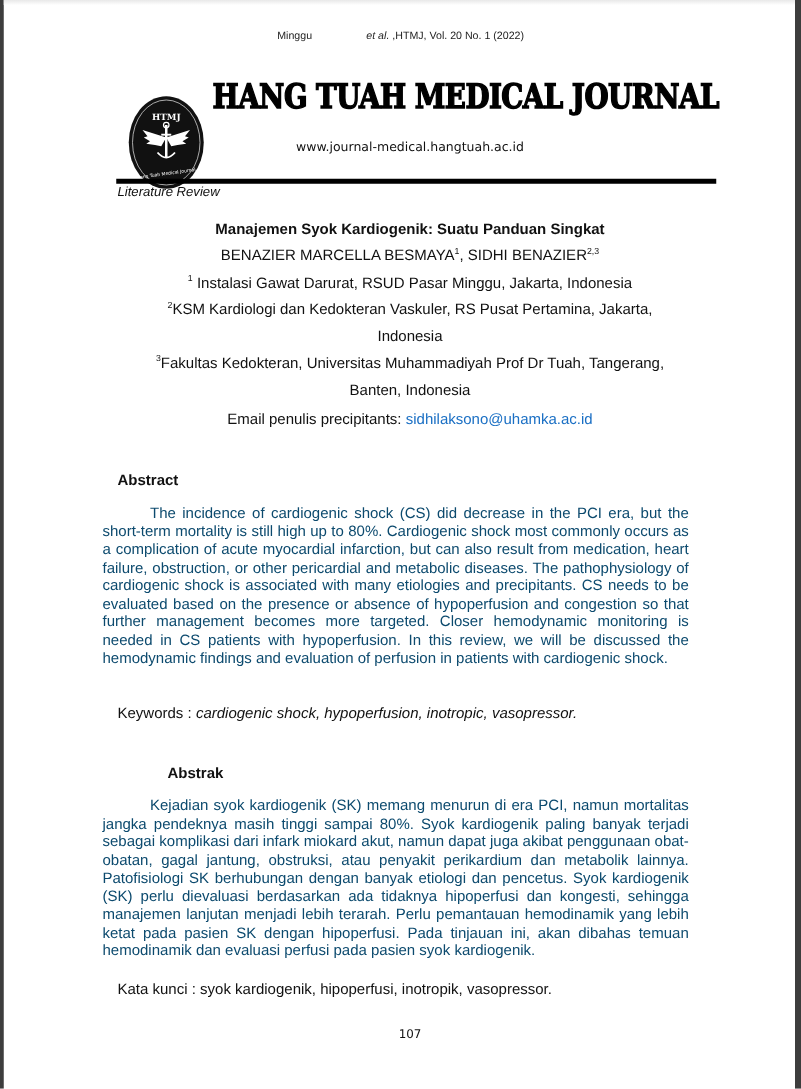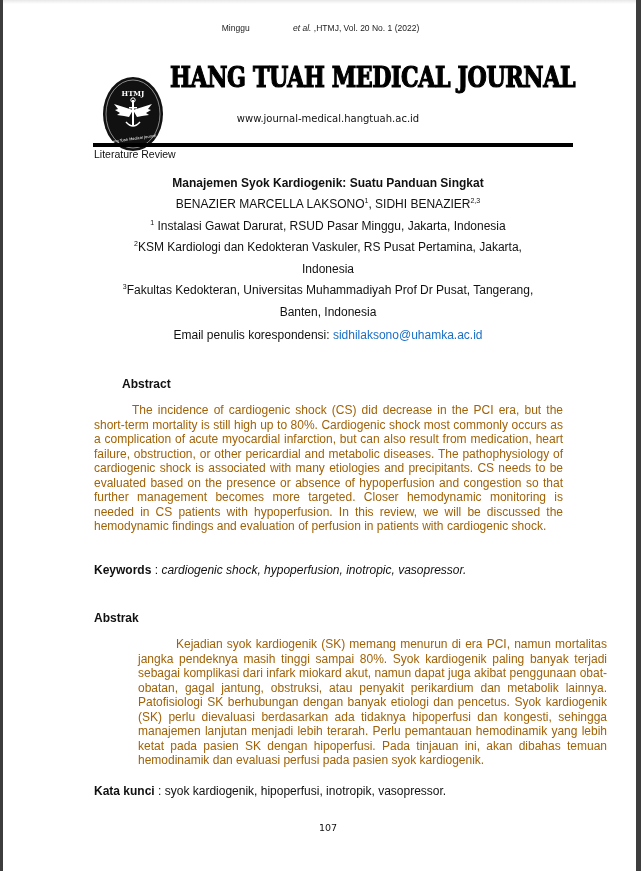--- a/index.html
+++ b/index.html
@@ -36,54 +36,54 @@
     }
     .journal-url {
       position: absolute; left: 0; width: 656px; top: 113px; text-align: center;
       font-family: "DejaVu Sans", sans-serif; font-size: 10px; color: #111;
     }
 
     .rule {
       position: absolute; left: 93px; top: 143px; width: 480px; height: 4px; background: #000;
     }
     .article-type {
-      position: absolute; left: 94px; top: 148px; font-size: 10.5px; color: #111;
+      position: absolute; left: 94px; top: 148px; font-size: 10.5px; font-style: italic; color: #111;
     }
 
     .center-block { position: absolute; left: 0; width: 656px; text-align: center; color: #111; }
     .article-title { top: 176px; font-weight: bold; font-size: 12px; }
     .authors { top: 197px; font-size: 12px; }
     .aff { font-size: 12px; }
     .aff1 { top: 219px; }
     .aff2 { top: 240px; }
     .aff2b { top: 262px; }
     .aff3 { top: 283px; }
     .aff3b { top: 305px; }
     .email { top: 328px; font-size: 12px; }
     .email a { color: #1a6fc4; text-decoration: none; text-align: center; }
     sup { font-size: 7px; vertical-align: super; line-height: 0; }
 
     .section-head {
       position: absolute; left: 94px; font-weight: bold; font-size: 12px; color: #111;
     }
-    .abstract-head { top: 377px; margin-left: 28px; }
-    .abstrak-head { top: 611px; }
+    .abstract-head { top: 377px; }
+    .abstrak-head { top: 611px; margin-left: 40px; }
 
     .body-para {
-      position: absolute; left: 94px; width: 469px;
-      font-size: 12px; line-height: 14.5px; text-align: justify; color: #a16207;
+      position: absolute; left: 82px; width: 469px;
+      font-size: 12px; line-height: 14.5px; text-align: justify; color: #0c4a6e;
       text-indent: 38px;
     }
     .abstract-body { top: 403px; }
-    .abstrak-body { top: 637px; margin-left: 44px; }
+    .abstrak-body { top: 637px; }
 
     .keywords {
       position: absolute; left: 94px; font-size: 12px; color: #111;
     }
-    .keywords b { font-weight: bold; text-align: center; }
+    .keywords b { font-weight: normal; text-align: center; }
     .kw-en { top: 563px; }
     .kw-en .kw-val { font-style: italic; }
     .kw-id { top: 784px; }
 
     .page-number {
       position: absolute; left: 0; width: 656px; top: 822px; text-align: center;
       font-family: "DejaVu Sans", sans-serif; font-size: 9.5px; color: #111;
     }
   </style>
 </head>
@@ -118,37 +118,37 @@
 
 <div class="journal-title">HANG TUAH MEDICAL JOURNAL</div>
 <div class="journal-url">www.journal-medical.hangtuah.ac.id</div>
 
 <div class="rule"></div>
 <div class="article-type">Literature Review</div>
 
 <div class="center-block article-title">Manajemen Syok Kardiogenik: Suatu Panduan Singkat</div>
 
 <div class="center-block authors">
-  <span>BENAZIER MARCELLA LAKSONO</span><sup>1</sup><span>, </span><span>SIDHI BENAZIER</span><sup>2,3</sup>
+  <span>BENAZIER MARCELLA BESMAYA</span><sup>1</sup><span>, </span><span>SIDHI BENAZIER</span><sup>2,3</sup>
 </div>
 
 <div class="center-block aff aff1">
   <sup>1</sup><span> Instalasi Gawat Darurat, RSUD Pasar Minggu, Jakarta, Indonesia</span>
 </div>
 <div class="center-block aff aff2">
   <sup>2</sup><span>KSM Kardiologi dan Kedokteran Vaskuler, RS Pusat Pertamina, Jakarta,</span>
 </div>
 <div class="center-block aff aff2b">Indonesia</div>
 <div class="center-block aff aff3">
-  <sup>3</sup><span>Fakultas Kedokteran, Universitas Muhammadiyah Prof Dr Pusat, Tangerang,</span>
+  <sup>3</sup><span>Fakultas Kedokteran, Universitas Muhammadiyah Prof Dr Tuah, Tangerang,</span>
 </div>
 <div class="center-block aff aff3b">Banten, Indonesia</div>
 
 <div class="center-block email">
-  <span>Email penulis korespondensi: </span><a>sidhilaksono@uhamka.ac.id</a>
+  <span>Email penulis precipitants: </span><a>sidhilaksono@uhamka.ac.id</a>
 </div>
 
 <div class="section-head abstract-head">Abstract</div>
 <div class="body-para abstract-body">The incidence of cardiogenic shock (CS) did decrease in the PCI era, but the short-term mortality is still high up to 80%. Cardiogenic shock most commonly occurs as a complication of acute myocardial infarction, but can also result from medication, heart failure, obstruction, or other pericardial and metabolic diseases. The pathophysiology of cardiogenic shock is associated with many etiologies and precipitants. CS needs to be evaluated based on the presence or absence of hypoperfusion and congestion so that further management becomes more targeted. Closer hemodynamic monitoring is needed in CS patients with hypoperfusion. In this review, we will be discussed the hemodynamic findings and evaluation of perfusion in patients with cardiogenic shock.</div>
 <div class="keywords kw-en">
   <b>Keywords</b><span> : </span><span class="kw-val">cardiogenic shock, hypoperfusion, inotropic, vasopressor.</span>
 </div>
 
 <div class="section-head abstrak-head">Abstrak</div>
 <div class="body-para abstrak-body">Kejadian syok kardiogenik (SK) memang menurun di era PCI, namun mortalitas jangka pendeknya masih tinggi sampai 80%. Syok kardiogenik paling banyak terjadi sebagai komplikasi dari infark miokard akut, namun dapat juga akibat penggunaan obat-obatan, gagal jantung, obstruksi, atau penyakit perikardium dan metabolik lainnya. Patofisiologi SK berhubungan dengan banyak etiologi dan pencetus. Syok kardiogenik (SK) perlu dievaluasi berdasarkan ada tidaknya hipoperfusi dan kongesti, sehingga manajemen lanjutan menjadi lebih terarah. Perlu pemantauan hemodinamik yang lebih ketat pada pasien SK dengan hipoperfusi. Pada tinjauan ini, akan dibahas temuan hemodinamik dan evaluasi perfusi pada pasien syok kardiogenik.</div>

